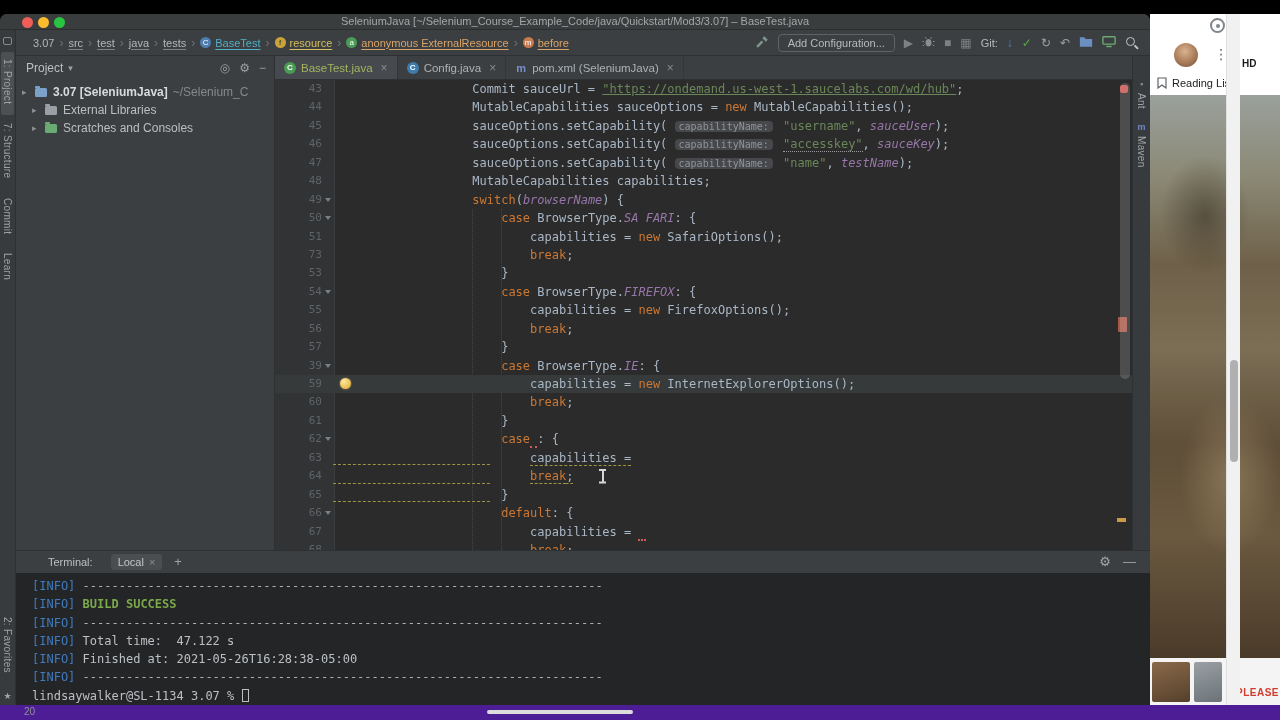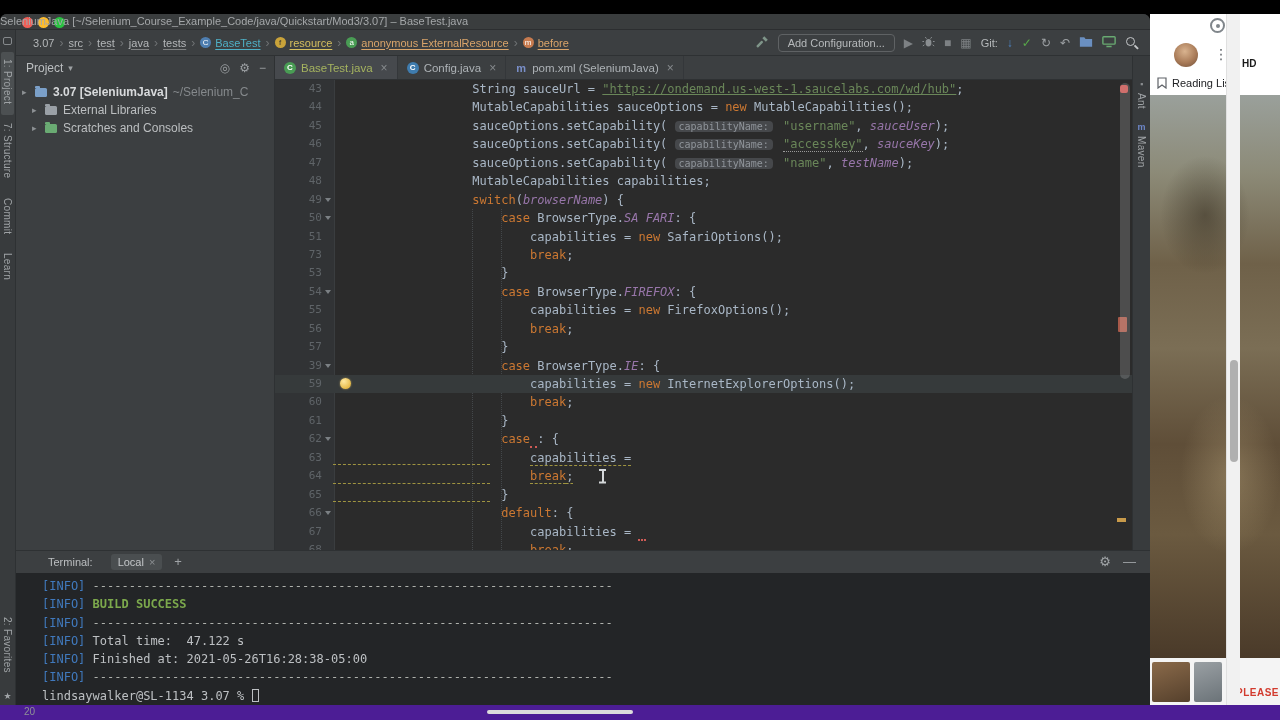--- a/index.html
+++ b/index.html
@@ -4,21 +4,21 @@
 <style>
   *{box-sizing:border-box;margin:0;padding:0}
   body{background:#000;font-family:"Liberation Sans",sans-serif}
   .screen{position:relative;width:1280px;height:720px;background:#000;overflow:hidden}
 
   
   .ide{position:absolute;left:0;top:14px;width:1150px;height:691px;background:#3c3f41;border-radius:7px 7px 0 0;overflow:hidden;display:flex;flex-direction:column}
   .titlebar{position:relative;height:16px;background:#3a3d3e;border-bottom:1px solid #2c2e30;flex:0 0 16px}
   .tl{position:absolute;top:3px;width:11px;height:11px;border-radius:50%}
   .tl.red{left:22px;background:#f05f57}.tl.yel{left:38px;background:#fdbc2e}.tl.grn{left:54px;background:#29c440}
-  .win-title{position:absolute;left:0;right:0;top:1px;text-align:left;font-size:11px;color:#a4a7a9;white-space:nowrap}
+  .win-title{position:absolute;left:0;right:0;top:1px;text-align:center;font-size:11px;color:#a4a7a9;white-space:nowrap}
 
   .main-row{flex:1;display:flex;min-height:0}
   .left-stripe{width:16px;background:#383b3d;border-right:1px solid #2e3133;display:flex;flex-direction:column;align-items:center;padding-top:4px}
   .stripe-topicon{width:9px;height:8px;border:1.5px solid #85898c;border-radius:2px;margin:3px 0 6px}
   .stripe-item{padding:7px 1px;margin:1px 0;border-radius:2px;cursor:default}
   .stripe-item.active{background:#4c5052}
   .vlabel{writing-mode:vertical-rl;font-size:10px;color:#9fa3a6;letter-spacing:.3px;white-space:nowrap}
   .stripe-bottom{margin-top:auto;display:flex;flex-direction:column;align-items:center;padding-bottom:4px}
   .stripe-star{font-size:9px;color:#9fa3a6;margin-top:6px}
 
@@ -106,21 +106,21 @@
   .rs-item{display:flex;flex-direction:column;align-items:center;gap:4px;margin-top:14px}
   .rs-icon{font-size:9px;font-weight:bold;line-height:1}
 
   
   .terminal{flex:0 0 150px;display:flex;flex-direction:column;border-top:1px solid #2e3133}
   .term-header{height:22px;flex:0 0 22px;background:#3c3f41;display:flex;align-items:center;padding:0 14px 0 32px;font-size:11px;color:#bcbfc1}
   .term-tab{display:flex;align-items:center;gap:5px;background:#4a4e50;border-radius:3px;padding:2px 7px;margin-left:18px;color:#c3c6c8}
   .tt-close{color:#8b8f92}
   .term-plus{margin-left:12px;color:#a0a4a7;font-size:13px}
   .th-right{margin-left:auto;display:flex;gap:12px;color:#a0a4a7;font-size:13px}
-  .term-body{flex:1;background:#232527;overflow:hidden;font-family:"DejaVu Sans Mono",monospace;font-size:12px;padding:4px 0 0 26px}
+  .term-body{flex:1;background:#232527;overflow:hidden;font-family:"DejaVu Sans Mono",monospace;font-size:12px;padding:4px 0 0 16px}
   .term-row{height:18.3px;line-height:18.3px;white-space:pre}
   .t-info{color:#4079bd}
   .t-ok{color:#7ca94c;font-weight:bold}
   .t-dim{color:#aeb1ac}
   .t-p{color:#bdc0c3}
   .t-cursor{display:inline-block;width:7px;height:13px;border:1px solid #bdc0c3;vertical-align:-2px}
 
   
   .browser{position:absolute;left:1150px;top:14px;width:130px;height:691px;background:#fff;overflow:hidden}
   .br-header{position:absolute;left:0;top:0;width:130px;height:81px;background:#fff}
@@ -307,21 +307,21 @@
                   <span class="tab-icon plain" style="color: rgb(122, 143, 201);">m</span>
                   <span class="tab-label">pom.xml (SeleniumJava)</span>
                   <span class="tab-close">×</span>
                 </div>
               </div>
             <div class="code-area">
               <div class="gutter-bg"></div>
               <div class="guide" style="left:197px"></div>
               <div class="guide" style="left:226px"></div>
               <div id="code-lines">
-                  <div class="code-row"><span class="ln">43</span><span class="code-text"><span class="tk-d">                   String sauceUrl = </span><span class="tk-su">"https://ondemand.us-west-1.saucelabs.com/wd/hub"</span><span class="tk-d">;</span></span></div>
+                  <div class="code-row"><span class="ln">43</span><span class="code-text"><span class="tk-d">                   Commit sauceUrl = </span><span class="tk-su">"https://ondemand.us-west-1.saucelabs.com/wd/hub"</span><span class="tk-d">;</span></span></div>
                   <div class="code-row"><span class="ln">44</span><span class="code-text"><span class="tk-d">                   MutableCapabilities sauceOptions = </span><span class="tk-k">new</span><span class="tk-d"> MutableCapabilities();</span></span></div>
                   <div class="code-row"><span class="ln">45</span><span class="code-text"><span class="tk-d">                   sauceOptions.setCapability( </span><span class="tk-h">capabilityName:</span><span class="tk-d"> </span><span class="tk-s">"username"</span><span class="tk-d">, </span><span class="tk-f">sauceUser</span><span class="tk-d">);</span></span></div>
                   <div class="code-row"><span class="ln">46</span><span class="code-text"><span class="tk-d">                   sauceOptions.setCapability( </span><span class="tk-h">capabilityName:</span><span class="tk-d"> </span><span class="tk-s tk-du">"accesskey"</span><span class="tk-d">, </span><span class="tk-f">sauceKey</span><span class="tk-d">);</span></span></div>
                   <div class="code-row"><span class="ln">47</span><span class="code-text"><span class="tk-d">                   sauceOptions.setCapability( </span><span class="tk-h">capabilityName:</span><span class="tk-d"> </span><span class="tk-s">"name"</span><span class="tk-d">, </span><span class="tk-f">testName</span><span class="tk-d">);</span></span></div>
                   <div class="code-row"><span class="ln">48</span><span class="code-text"><span class="tk-d">                   MutableCapabilities capabilities;</span></span></div>
                   <div class="code-row"><span class="ln">49</span><span class="fold"></span><span class="code-text"><span class="tk-d">                   </span><span class="tk-k">switch</span><span class="tk-d">(</span><span class="tk-f">browserName</span><span class="tk-d">) {</span></span></div>
                   <div class="code-row"><span class="ln">50</span><span class="fold"></span><span class="code-text"><span class="tk-d">                       </span><span class="tk-k">case</span><span class="tk-d"> BrowserType.</span><span class="tk-f">SA FARI</span><span class="tk-d">: {</span></span></div>
                   <div class="code-row"><span class="ln">51</span><span class="code-text"><span class="tk-d">                           capabilities = </span><span class="tk-k">new</span><span class="tk-d"> SafariOptions();</span></span></div>
                   <div class="code-row"><span class="ln">73</span><span class="code-text"><span class="tk-d">                           </span><span class="tk-k">break</span><span class="tk-d">;</span></span></div>
                   <div class="code-row"><span class="ln">53</span><span class="code-text"><span class="tk-d">                       }</span></span></div>

